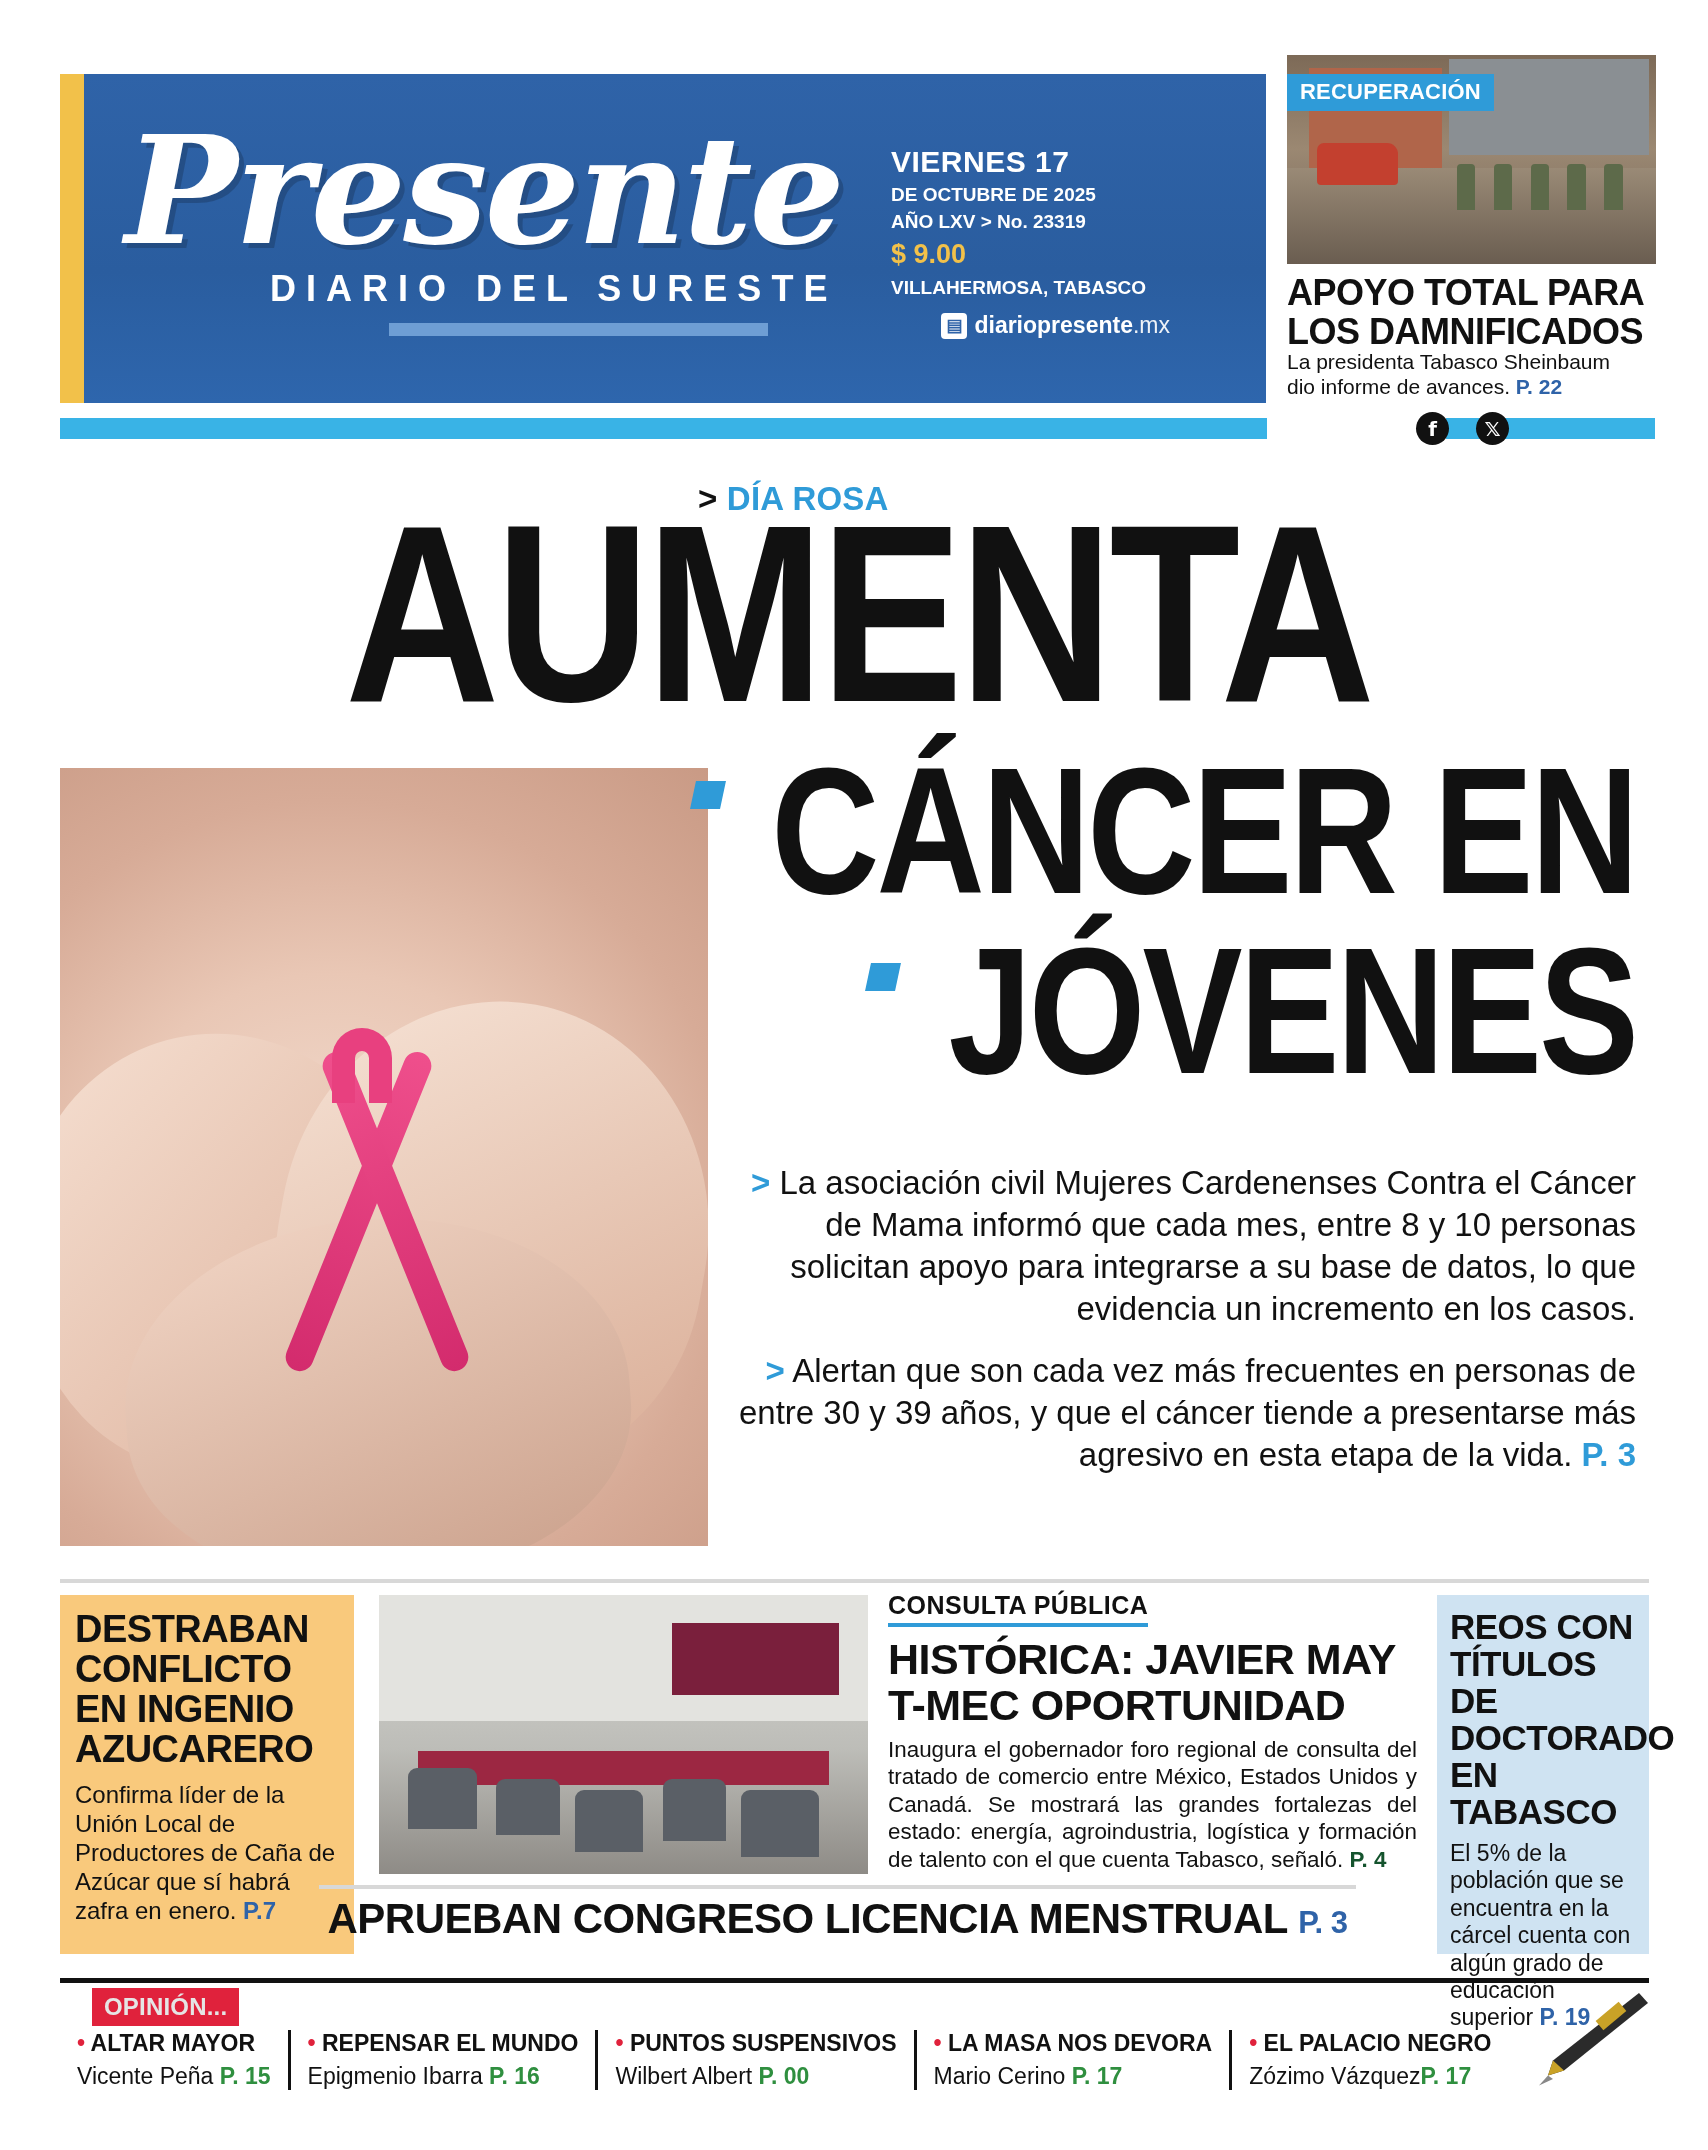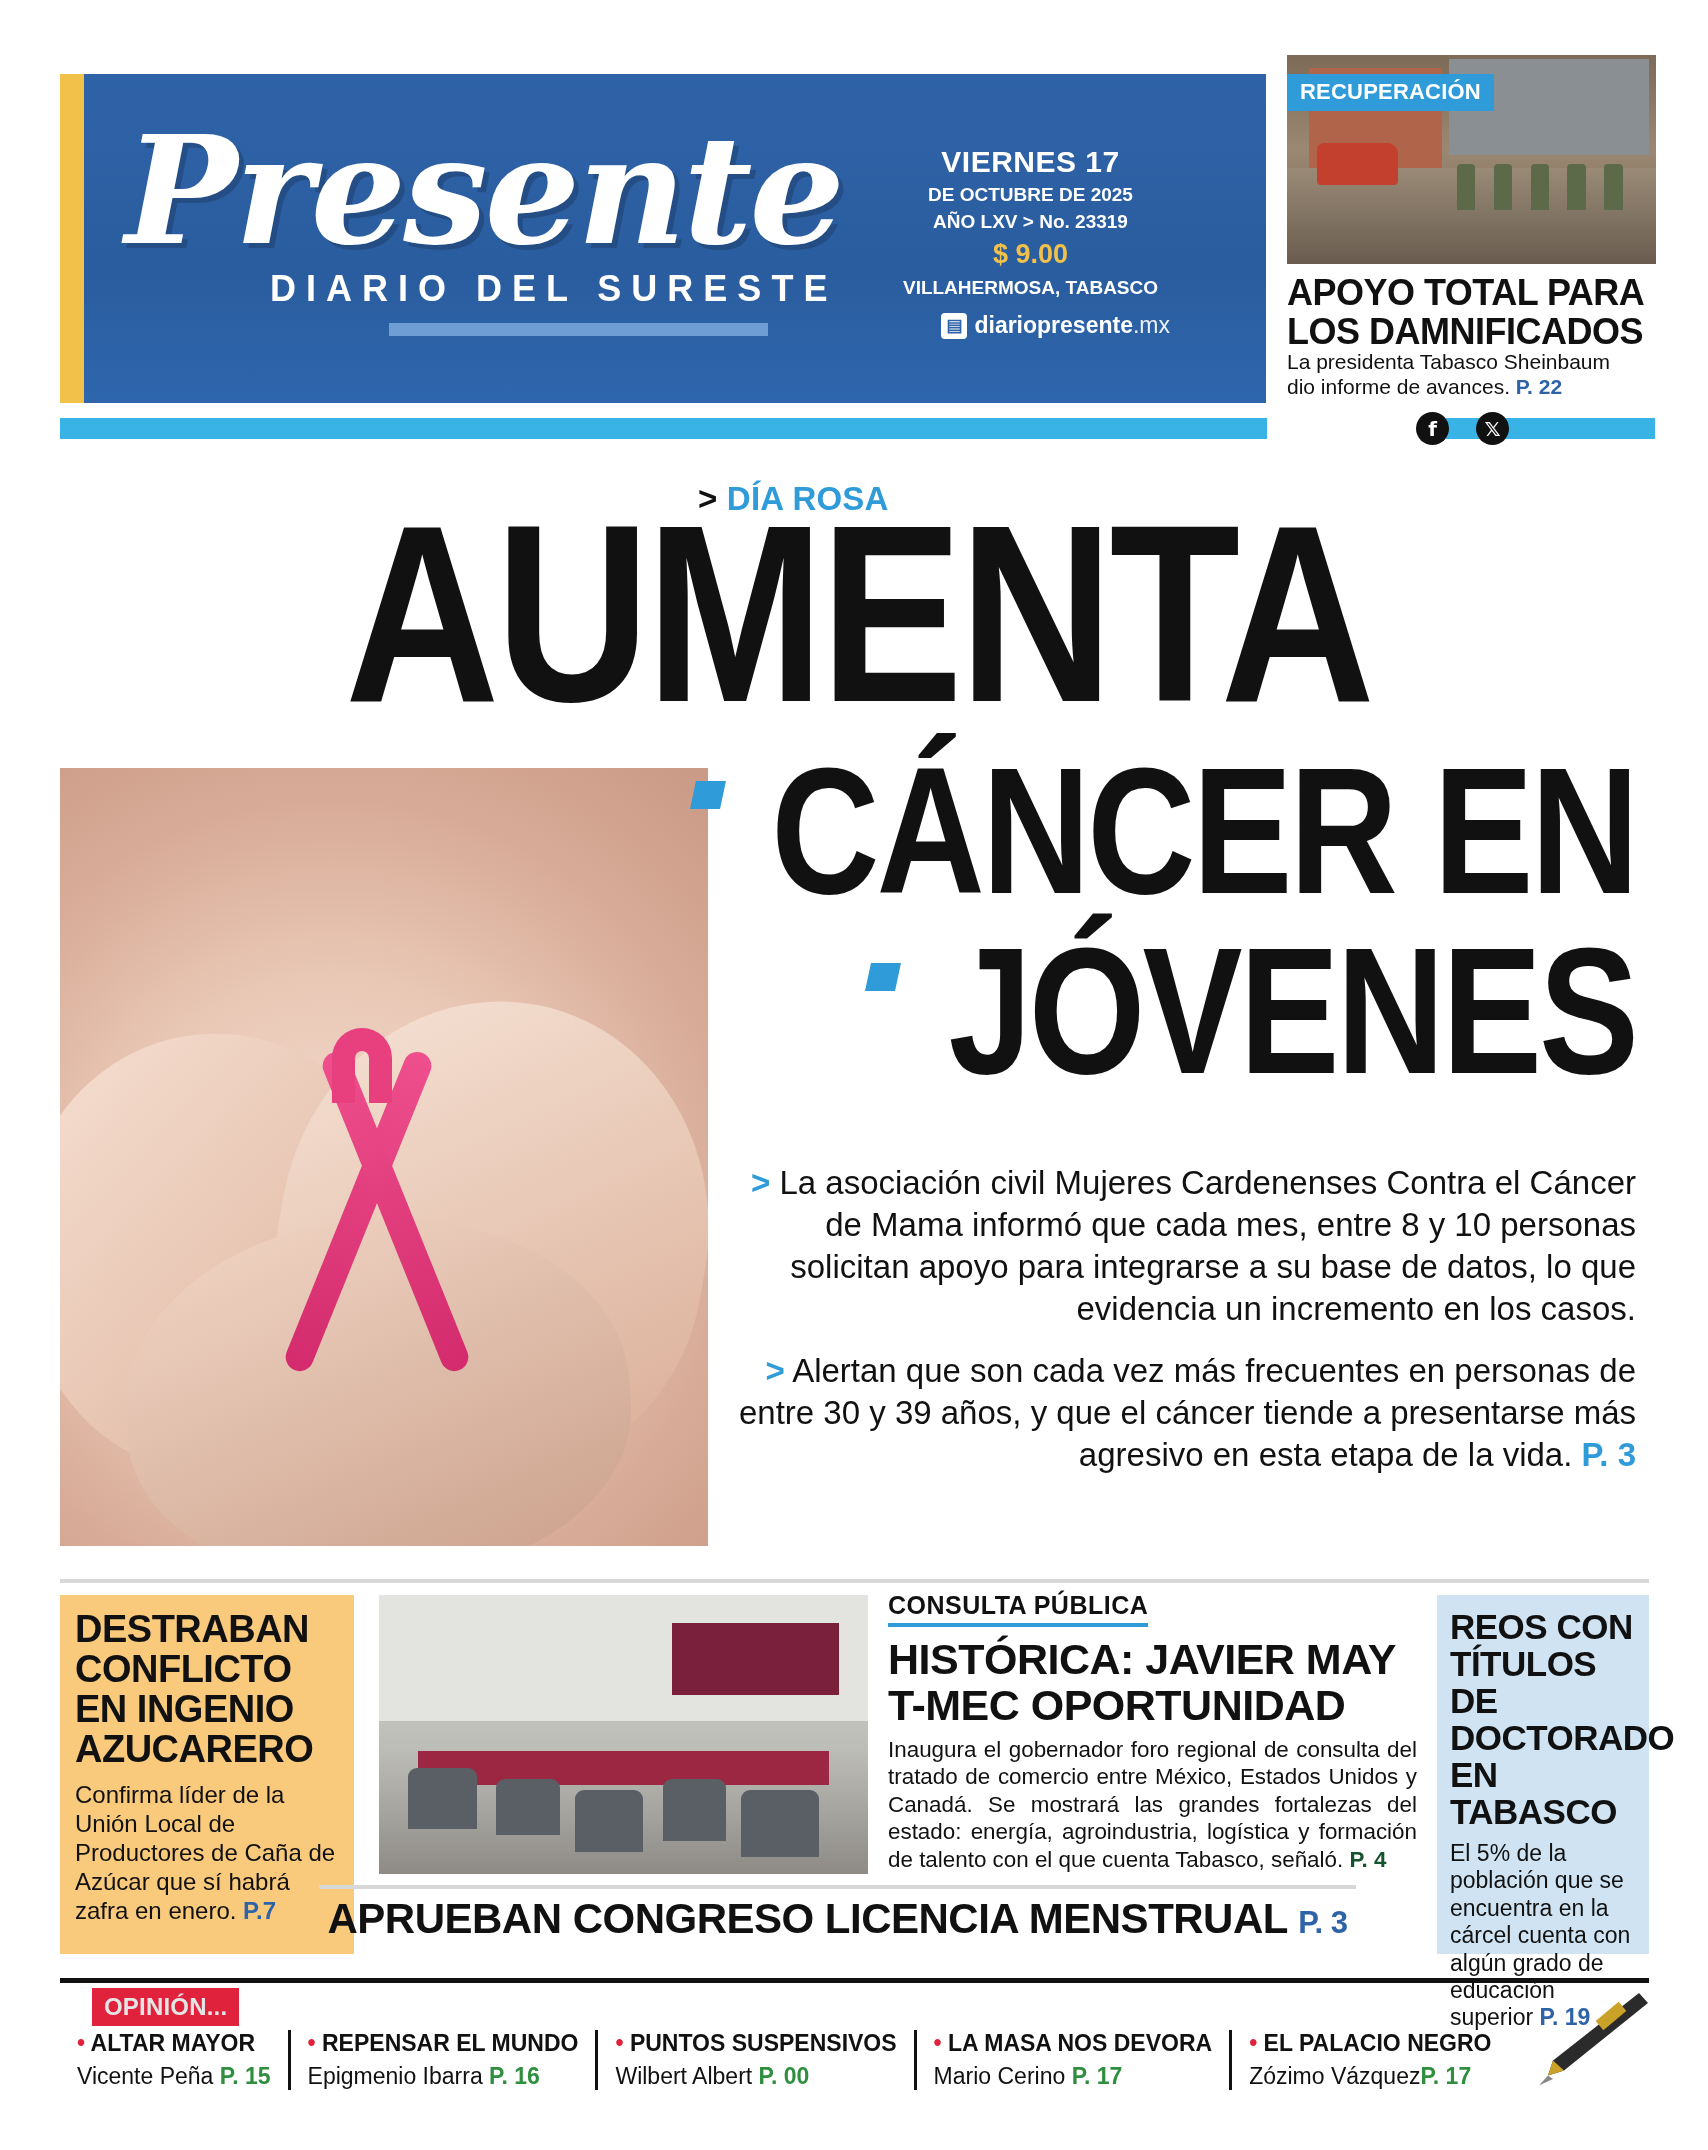--- a/index.html
+++ b/index.html
@@ -48,21 +48,21 @@
     font-weight: 700;
     letter-spacing: 10px;
     color: #ffffff;
   }
   .logo-underline {
     margin-top: 13px; margin-left: 279px; width: 379px; height: 13px;
     background: #6e9ed4;
   }
   .mast-info {
     position: absolute; right: 539px; top: 145px; width: 279px;
-    text-align: center; color: #fff;
+    text-align: left; color: #fff;
   }
   .mast-info .d1 { font-size: 30px; font-weight: 700; letter-spacing: 0.5px; }
   .mast-info .d2 { font-size: 19px; font-weight: 700; margin-top: 5px; }
   .mast-info .d3 { font-size: 19px; font-weight: 700; margin-top: 5px; }
   .mast-info .price { font-size: 27px; font-weight: 700; color: #f2c14a; margin-top: 6px; }
   .mast-info .city { font-size: 19px; font-weight: 700; margin-top: 7px; }
   .mast-web {
     margin-top: 13px; display: flex; justify-content: flex-end; align-items: center; gap: 7px;
   }
   .mast-web .wicon {

